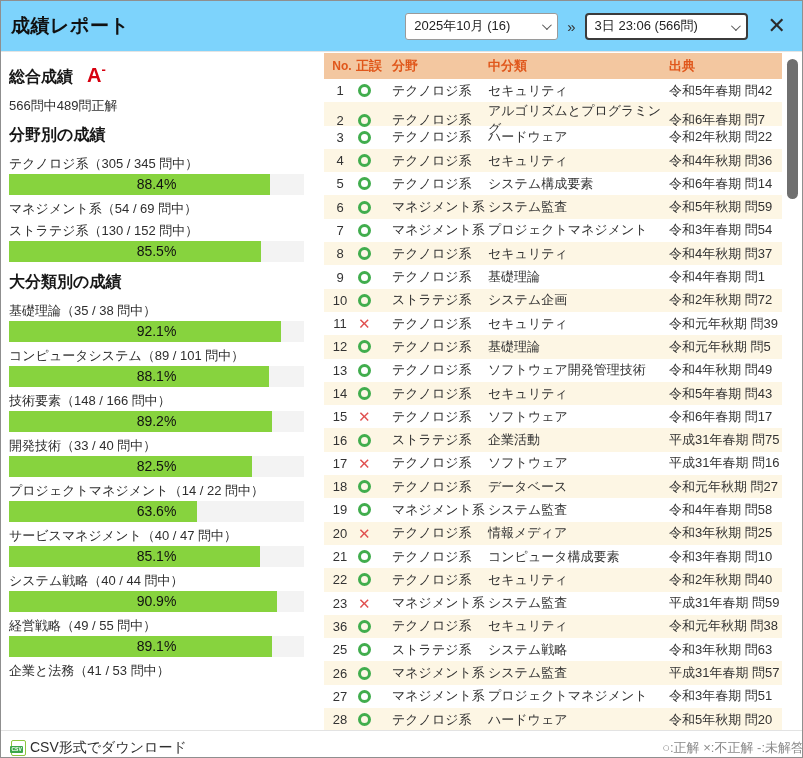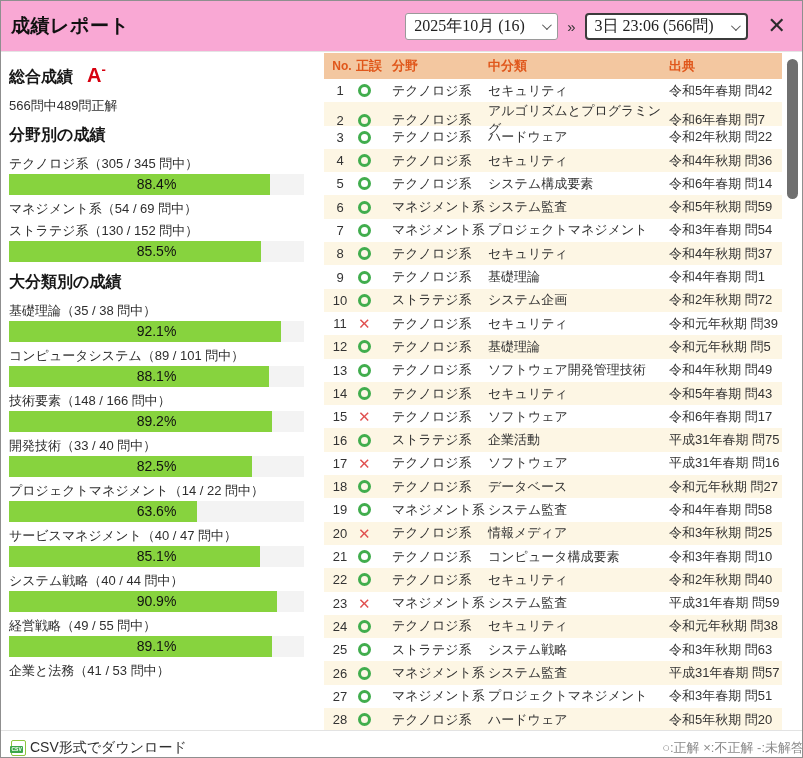--- a/index.html
+++ b/index.html
@@ -6,27 +6,27 @@
   html,body { background:#fff; }
   body { font-family:"Liberation Sans","DejaVu Sans",sans-serif; color:#333; }
   .window {
     position:relative; width:803px; height:758px; background:#fff;
     border:1px solid #8f8f8f; overflow:hidden;
   }
   
   .titlebar {
     position:absolute; top:0; left:0; right:0; height:51px;
     border-bottom:1px solid #e4e4e4; display:flex; align-items:center;
-    padding:0 10px; background:#f9a8d4;
+    padding:0 10px; background:#7dd3fc;
   }
   .title { font-size:19px; font-weight:bold; color:#111; letter-spacing:.5px; }
   .titlebar-right { margin-left:auto; display:flex; align-items:center; gap:8px; }
   .select {
     position:relative; height:27px; background:#fff; display:flex; align-items:center;
-    font-size:16px; color:#222; padding:0 31px 0 8px; cursor:pointer;font-family:Liberation Serif, serif;
+    font-size:13px; color:#222; padding:0 31px 0 8px; cursor:pointer;
   }
   .select-light { width:153px; border:1px solid #9a9a9a; border-radius:3px; }
   .select-dark  { width:163px; border:2px solid #3b3b3b; border-radius:4px;text-align:right; }
   .select .chev {
     position:absolute; right:8px; top:9px; width:7px; height:7px;
     border-right:1.6px solid #555; border-bottom:1.6px solid #555;
     transform:rotate(45deg) translateY(-2px);
   }
   .crumb-sep { font-size:15px; color:#333; padding:0 1px; }
   .close-btn {
@@ -478,21 +478,21 @@
           <div class="c-mark">
 
             <span class="x-icon">✕</span>
           </div>
           <div>マネジメント系</div>
           <div>システム監査</div>
           <div class="c-src">平成31年春期 問59</div>
         </div>
 
         <div class="t-row correct">
-          <div class="c-no">24</div>
+          <div class="c-no">36</div>
           <div class="c-mark">
             <span class="o-icon"></span>
 
           </div>
           <div>テクノロジ系</div>
           <div>セキュリティ</div>
           <div class="c-src">令和元年秋期 問38</div>
         </div>
 
         <div class="t-row correct">

